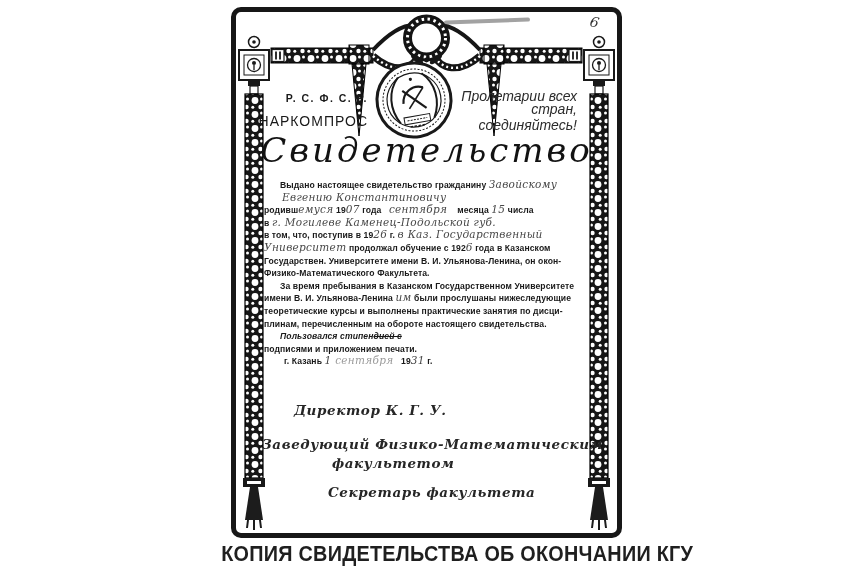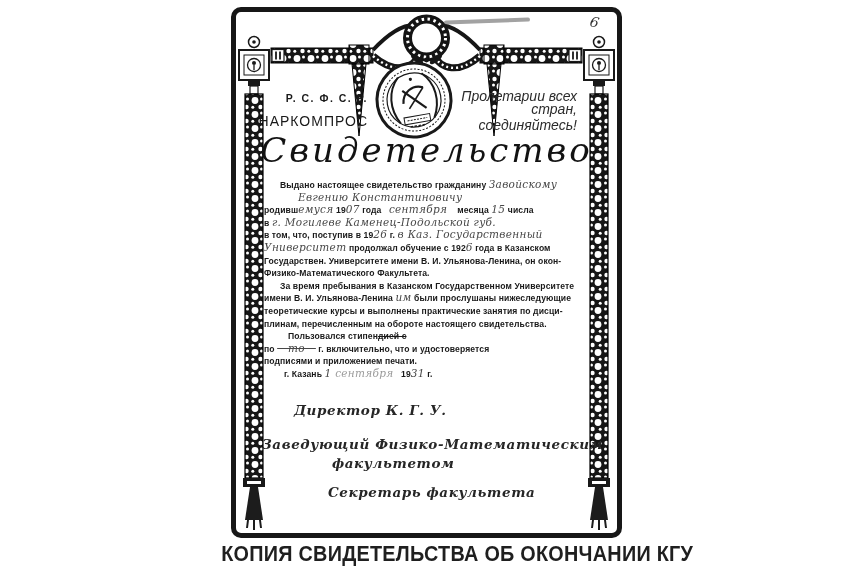--- a/index.html
+++ b/index.html
@@ -144,33 +144,32 @@
 
       <div class="slogan">
         <div class="s1">Пролетарии всех стран,</div>
         <div class="s2">соединяйтесь!</div>
       </div>
 
       <div class="title">Свидетельство</div>
 
       <div class="body">
           <div class="bline" style="padding-left: 16px;"><span class="pr">Выдано настоящее свидетельство гражданину </span><span class="hw">Завойскому</span></div>
-          <div class="bline" style="padding-left: 34px;"><span class="hw">Евгению Константиновичу</span></div>
+          <div class="bline" style="padding-left: 18px;"><span class="hw">Евгению Константиновичу</span></div>
           <div class="bline"><span class="pr">родивш</span><span class="hw">емуся</span><span class="pr"> 19</span><span class="hw">07</span><span class="pr"> года&nbsp;&nbsp;&nbsp;</span><span class="hw">сентября</span><span class="pr">&nbsp;&nbsp;&nbsp;&nbsp;месяца&nbsp;</span><span class="hw">15</span><span class="pr">&nbsp;числа</span></div>
           <div class="bline"><span class="pr">в </span><span class="hw">г. Могилеве Каменец-Подольской губ.</span></div>
           <div class="bline"><span class="pr">в том, что, поступив в 19</span><span class="hw">26</span><span class="pr"> г. </span><span class="hw">в Каз. Государственный</span></div>
           <div class="bline"><span class="hw">Университет</span><span class="pr"> продолжал обучение с 192</span><span class="hw">6</span><span class="pr"> года в Казанском</span></div>
           <div class="bline"><span class="pr">Государствен. Университете имени В. И. Ульянова-Ленина, он окон-</span></div>
           <div class="bline"><span class="pr">Физико-Математического Факультета.</span></div>
           <div class="bline" style="padding-left: 16px;"><span class="pr">За время пребывания в Казанском Государственном Университете</span></div>
           <div class="bline"><span class="pr">имени В. И. Ульянова-Ленина </span><span class="hw">им</span><span class="pr"> были прослушаны нижеследующие</span></div>
           <div class="bline"><span class="pr">теоретические курсы и выполнены практические занятия по дисци-</span></div>
           <div class="bline"><span class="pr">плинам, перечисленным на обороте настоящего свидетельства.</span></div>
-          <div class="bline" style="padding-left: 24px;"><span class="pr">Пользовался стипен</span><span class="pr strike">дией с</span></div>
-          <div class="bline"><span class="pr">по </span><span class="hw strike">&nbsp;&nbsp;&nbsp;то&nbsp;&nbsp;&nbsp;</span><span class="pr"> г. включительно, что и удостоверяется</span></div>
+          <div class="bline" style="padding-left: 16px; font-style: italic;"><span class="pr">Пользовался стипен</span><span class="pr strike">дией с</span></div>
           <div class="bline"><span class="pr">подписями и приложением печати.</span></div>
           <div class="bline" style="padding-left: 20px;"><span class="pr">г. Казань </span><span class="hw">1 </span><span class="hw faint">сентября</span><span class="pr">&nbsp;&nbsp;&nbsp;19</span><span class="hw">31</span><span class="pr"> г.</span></div>
         </div>
 
       <div class="sig sig-director">Директор К. Г. У.</div>
       <div class="sig sig-dean1">Заведующий Физико-Математическим</div>
       <div class="sig sig-dean2">факультетом</div>
       <div class="sig sig-secretary">Секретарь факультета</div>
     </div>
   </div>

